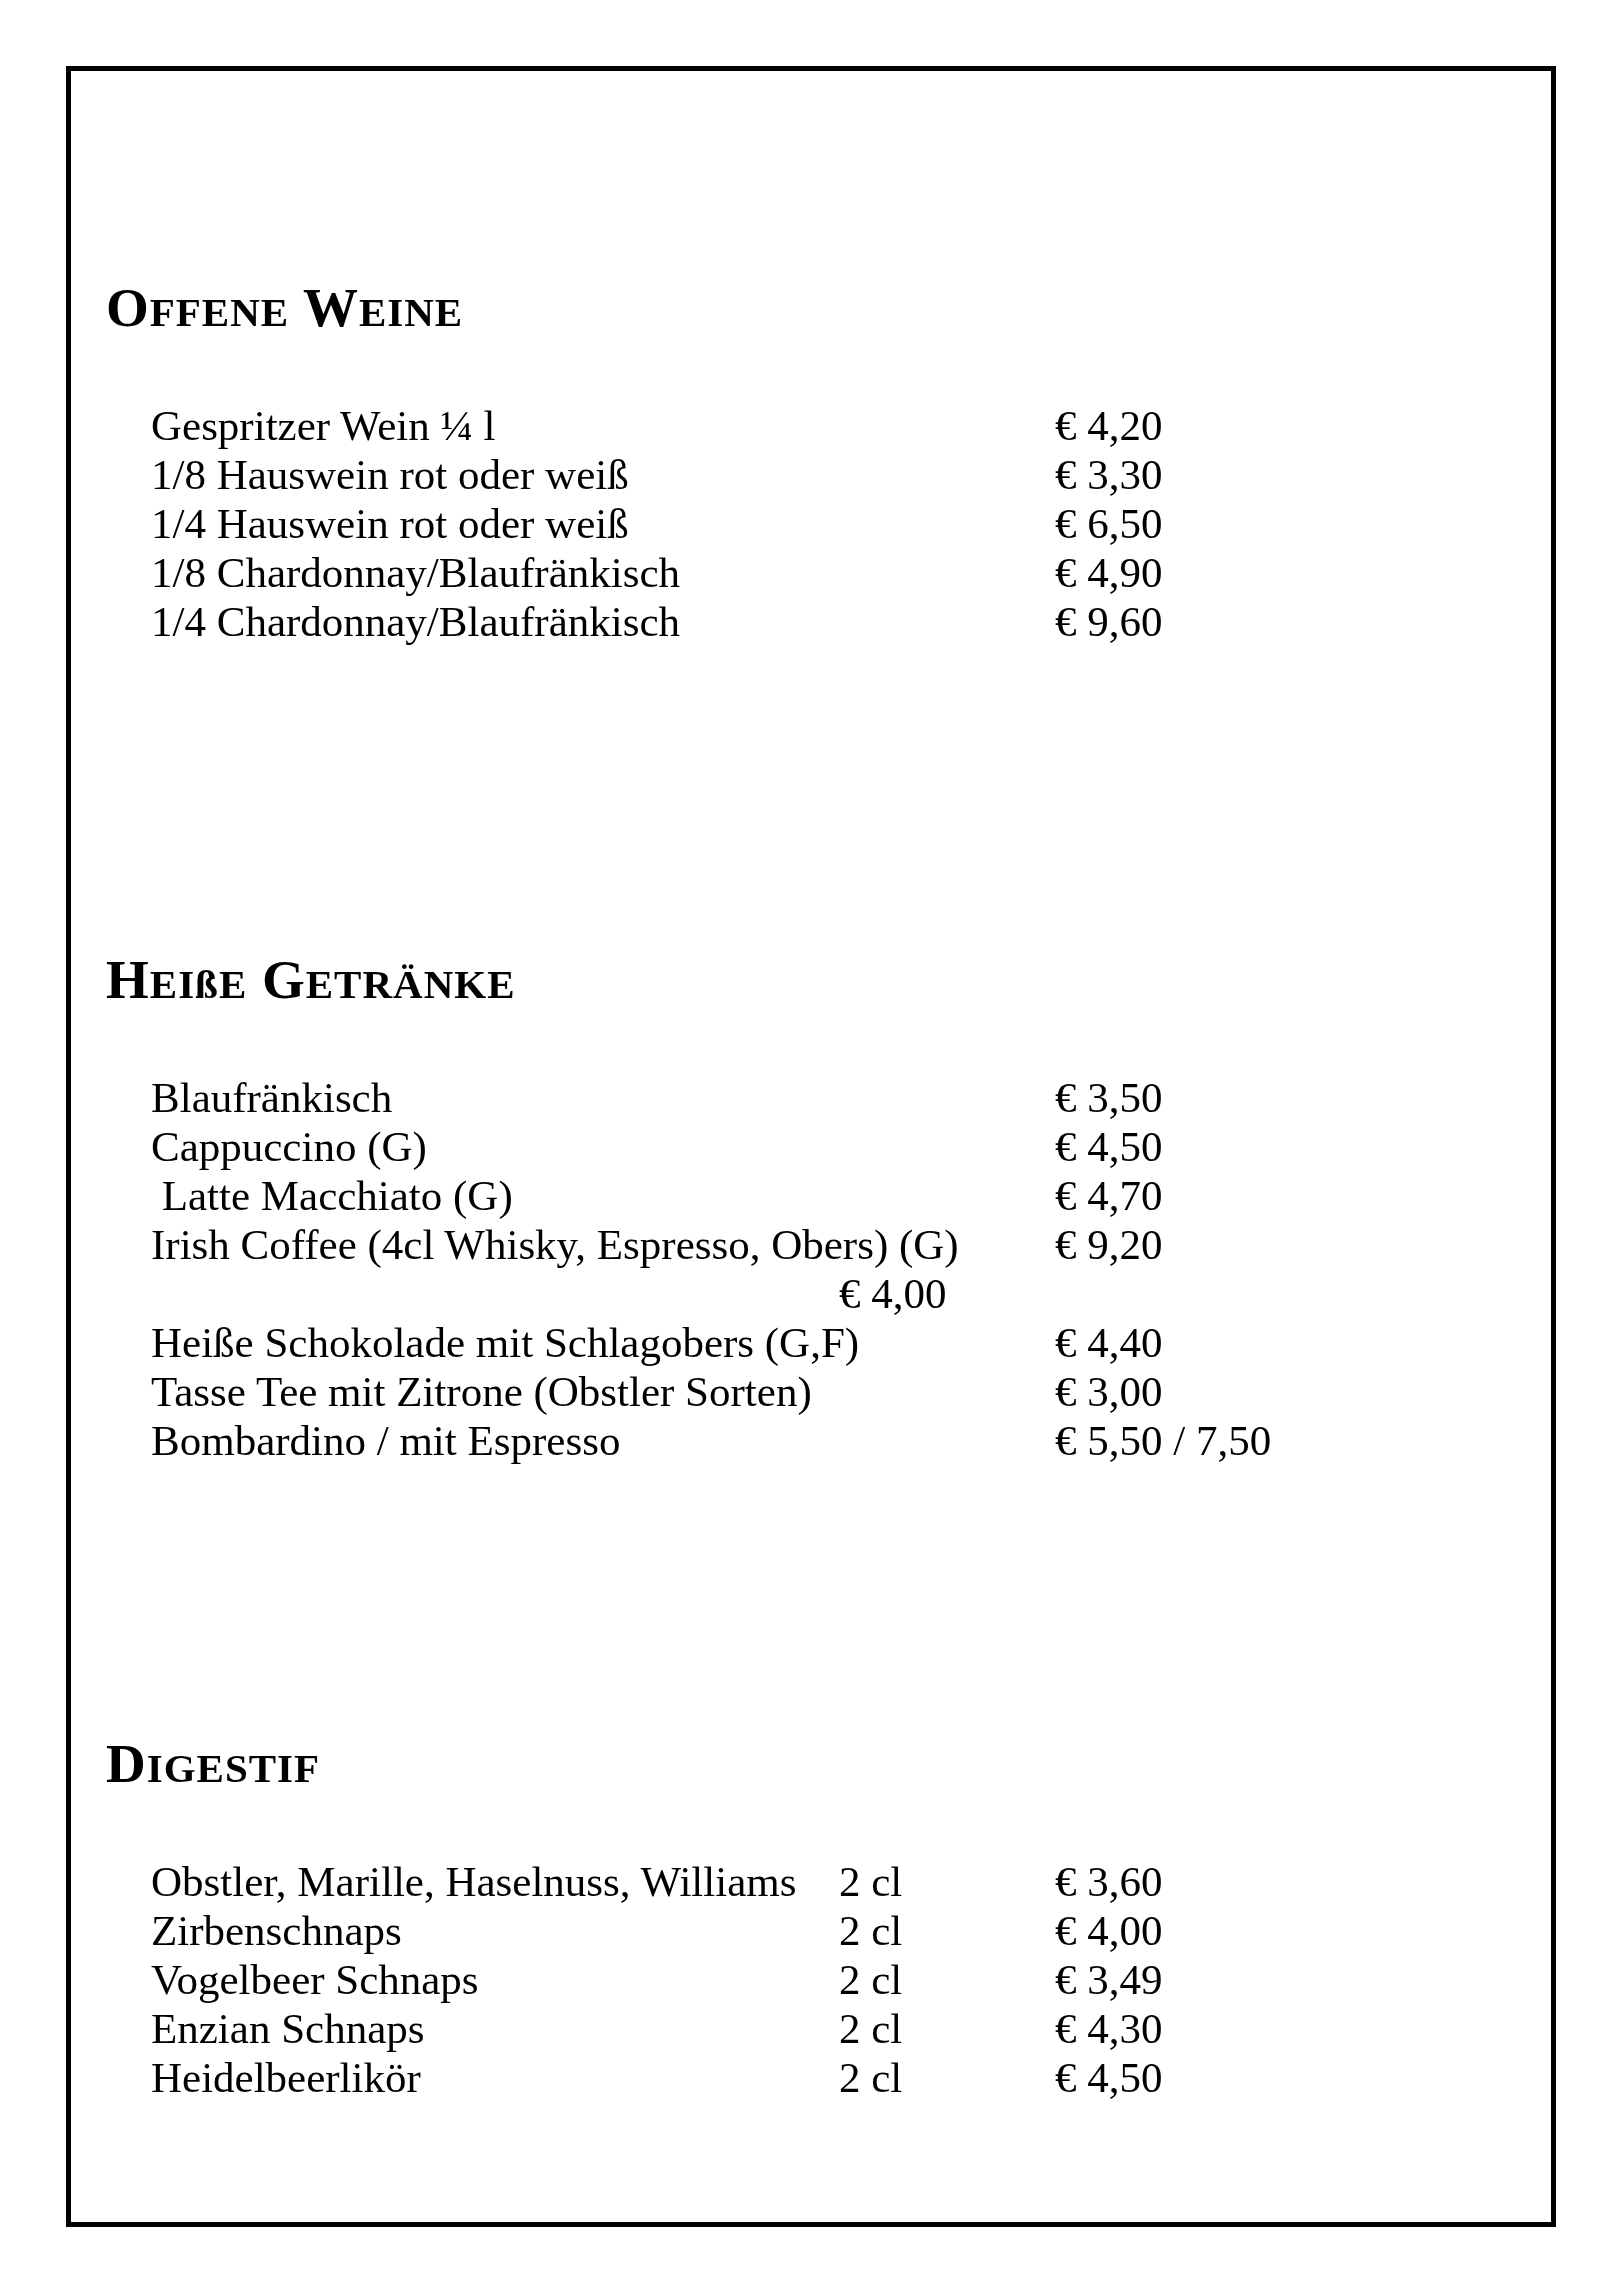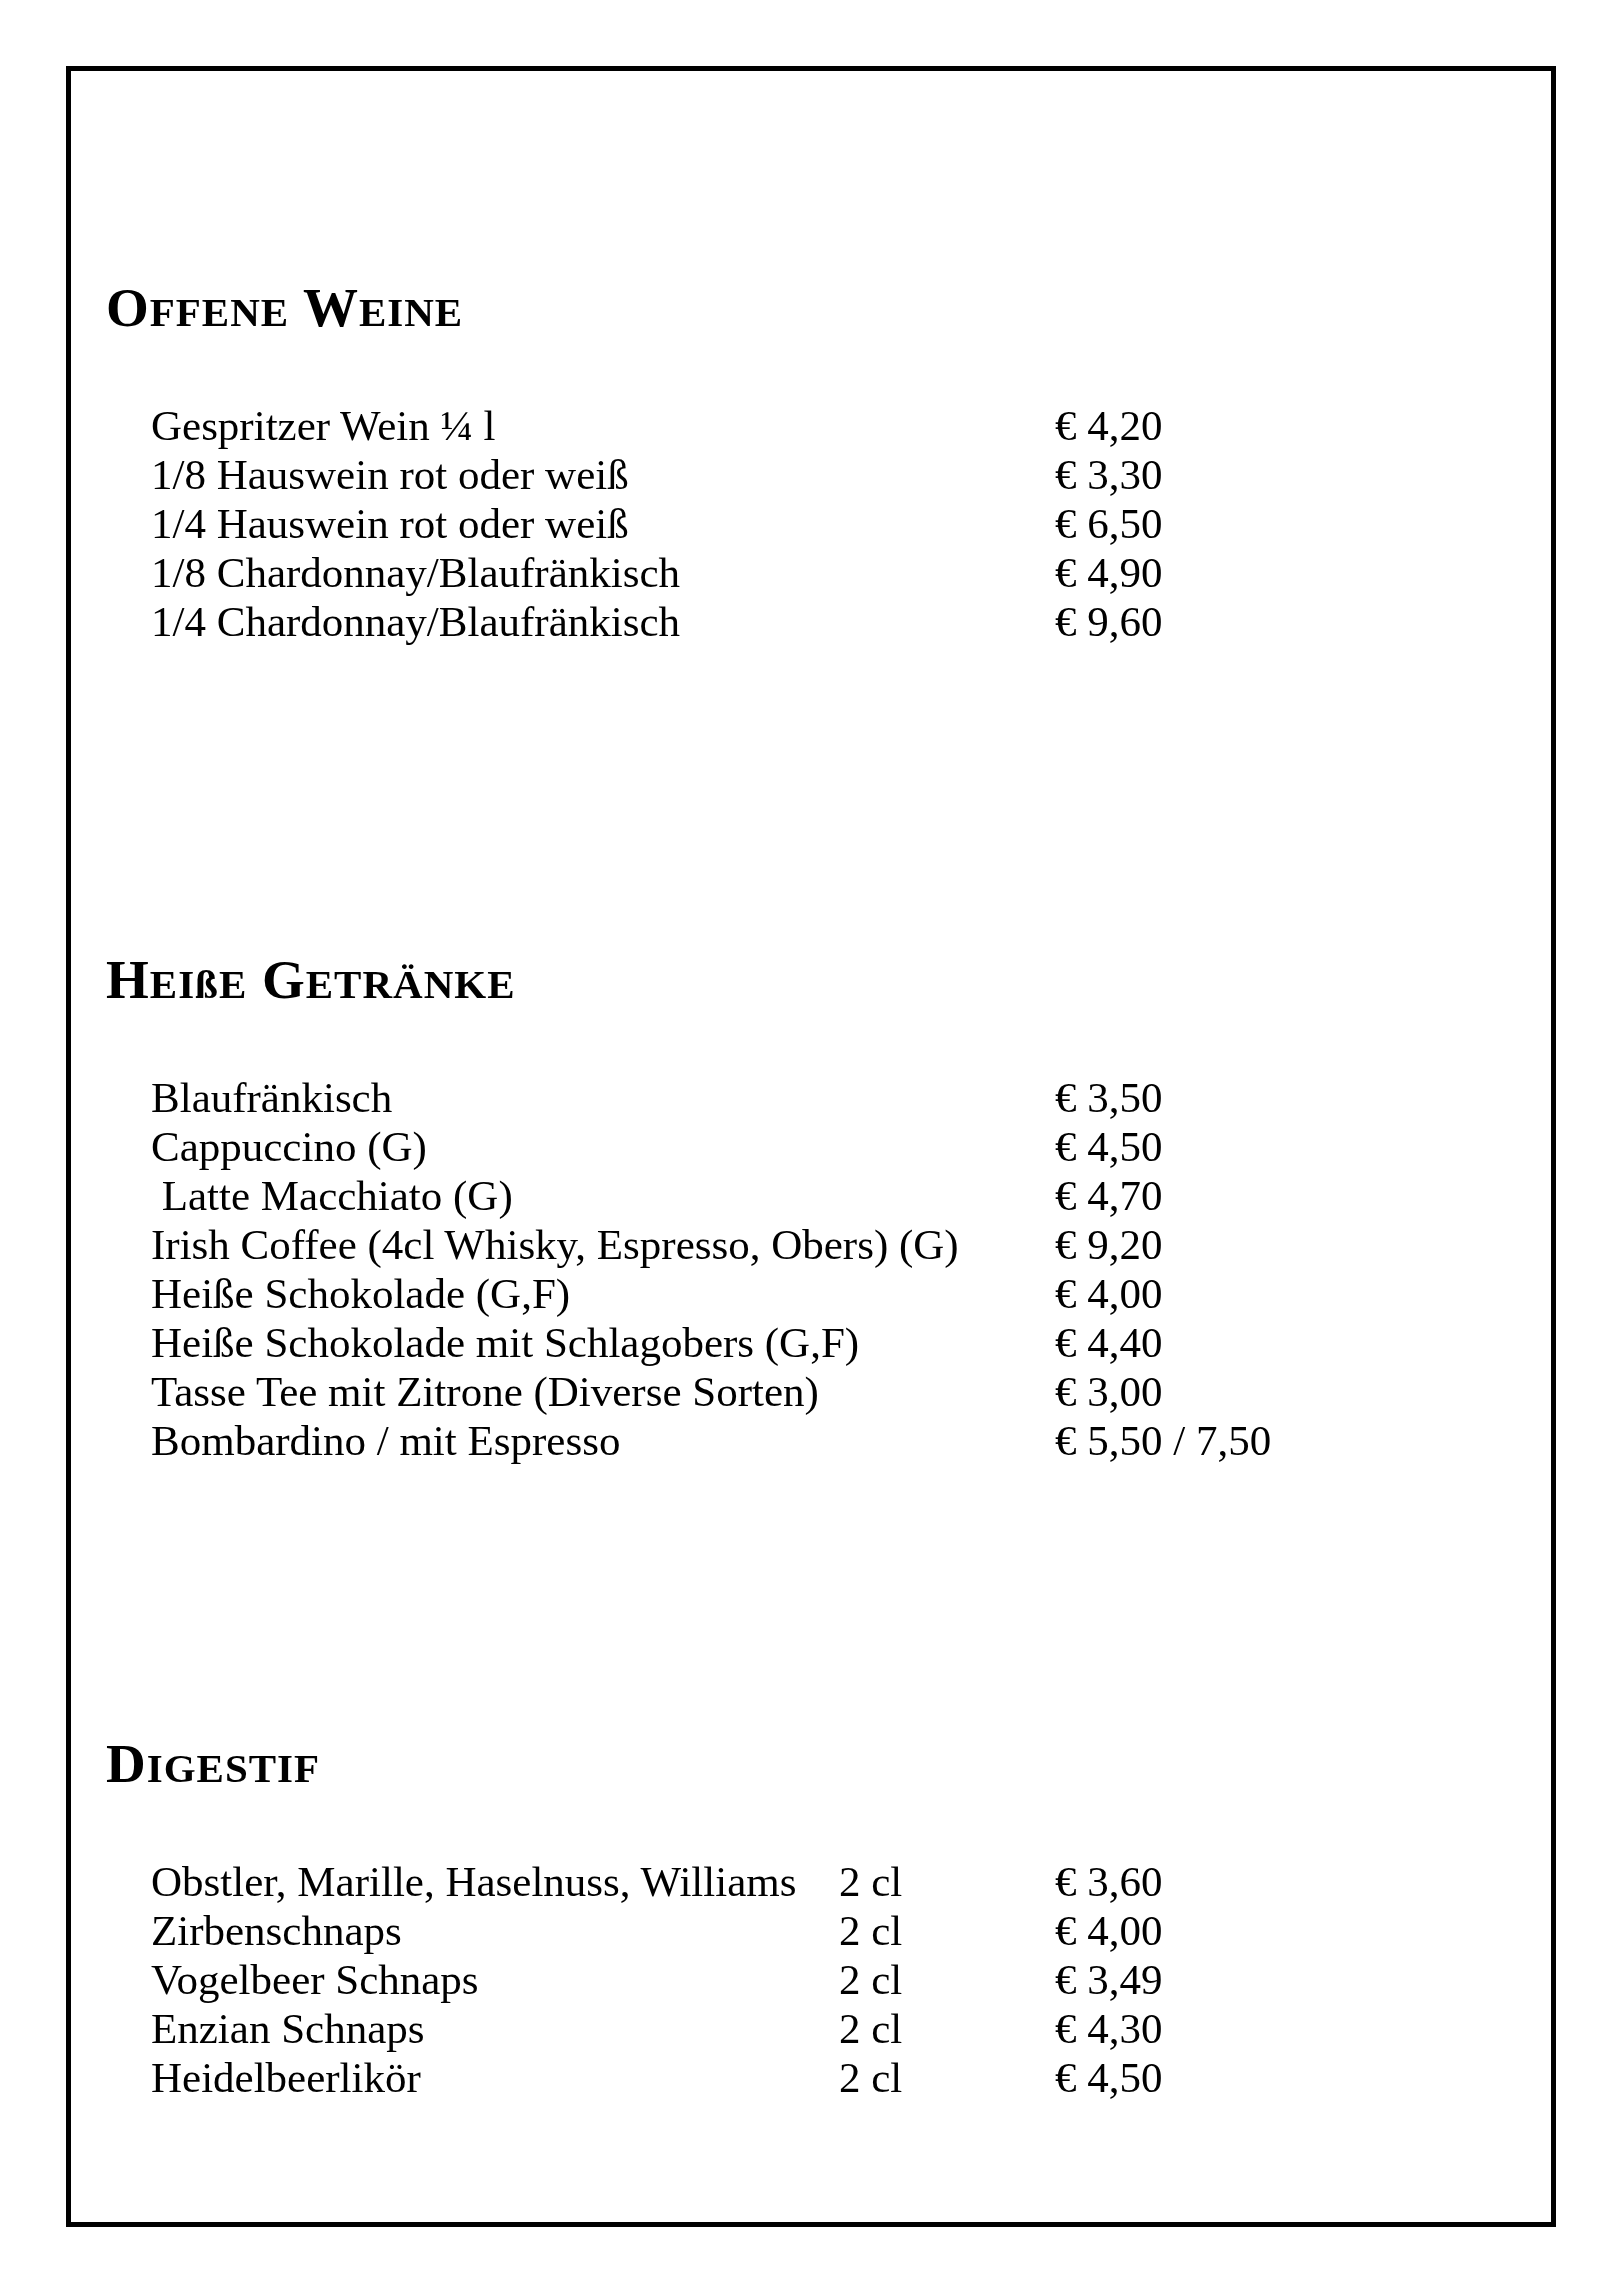--- a/index.html
+++ b/index.html
@@ -118,33 +118,32 @@
     <span class="item-price">€ 4,70</span>
   </div>
 
   <div class="item-row">
     <span class="item-name">Irish Coffee (4cl Whisky, Espresso, Obers) (G)</span>
     <span class="item-qty"></span>
     <span class="item-price">€ 9,20</span>
   </div>
 
   <div class="item-row">
-    <span class="item-name">Heiße Schokolade (G,F)</span>
     <span class="item-qty"></span>
     <span class="item-price">€ 4,00</span>
   </div>
 
   <div class="item-row">
     <span class="item-name">Heiße Schokolade mit Schlagobers (G,F)</span>
     <span class="item-qty"></span>
     <span class="item-price">€ 4,40</span>
   </div>
 
   <div class="item-row">
-    <span class="item-name">Tasse Tee mit Zitrone (Diverse Sorten)</span>
+    <span class="item-name">Tasse Tee mit Zitrone (Obstler Sorten)</span>
     <span class="item-qty"></span>
     <span class="item-price">€ 3,00</span>
   </div>
 
   <div class="item-row">
     <span class="item-name">Bombardino / mit Espresso</span>
     <span class="item-qty"></span>
     <span class="item-price">€ 5,50 / 7,50</span>
   </div>
 </div>

